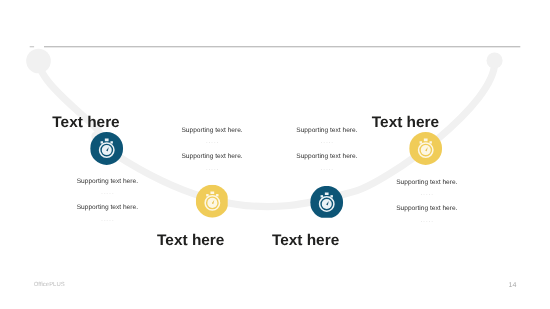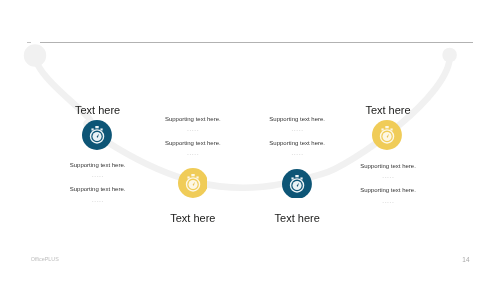--- a/index.html
+++ b/index.html
@@ -3,21 +3,21 @@
 <meta charset="utf-8">
 <style>
   html,body{margin:0;padding:0;}
   body{width:500px;height:281px;background:#ffffff;font-family:"Liberation Sans",sans-serif;overflow:hidden;}
   .slide{position:relative;width:500px;height:281px;background:#ffffff;}
   .topline{position:absolute;left:40px;top:41.9px;width:433px;height:1.2px;background:#b2b2b2;}
   .topline-tick{position:absolute;left:27px;top:41.9px;width:4.4px;height:1.2px;background:#c2c2c2;}
   svg.curve{position:absolute;left:0;top:0;width:500px;height:281px;}
   .node{position:absolute;}
   .node svg{display:block;}
-  .title{position:absolute;font-weight:normal;font-size:11px;line-height:9px;color:#20201f;text-align:center;white-space:nowrap;}
+  .title{position:absolute;font-weight:bold;font-size:14px;line-height:9px;color:#20201f;text-align:left;white-space:nowrap;}
   .sup{position:absolute;font-size:6px;line-height:6px;color:#333333;text-align:center;white-space:nowrap;}
   .dash{position:absolute;font-size:4px;line-height:4px;color:#c9c9c9;text-align:center;white-space:nowrap;letter-spacing:0px;}
   .brand{position:absolute;left:30.7px;top:257.2px;font-size:5.4px;line-height:5.4px;color:#bdbdbd;}
   .pageno{position:absolute;left:458.9px;top:257.2px;width:14px;text-align:center;font-size:6.4px;line-height:6.4px;color:#a8a8a8;}
 </style>
 </head>
 <body>
 
 <div class="slide">
   <div class="topline"></div>

